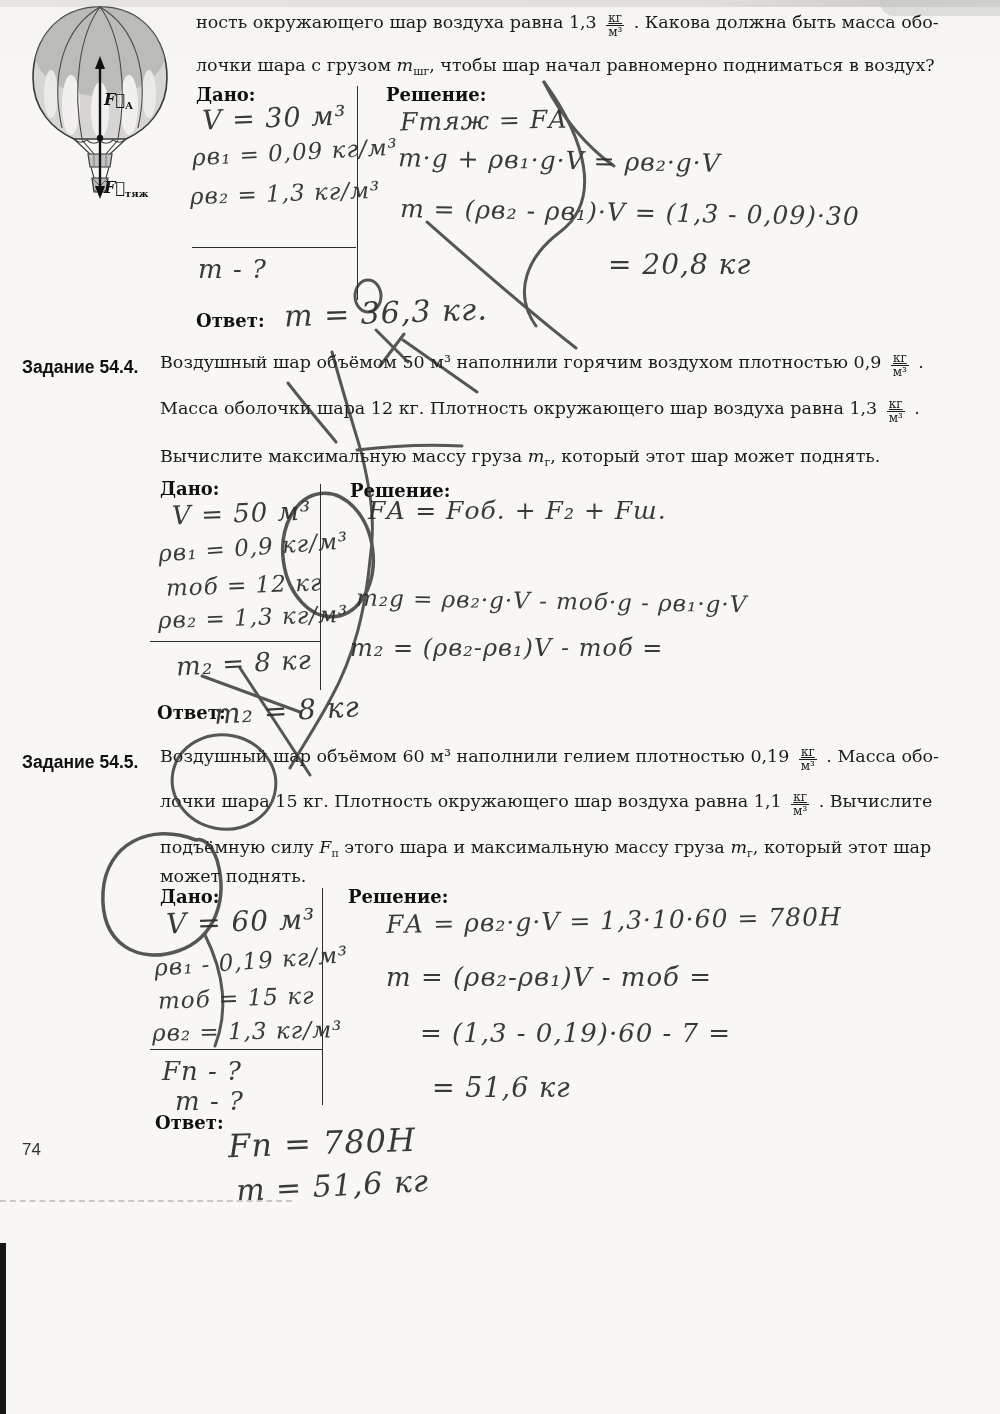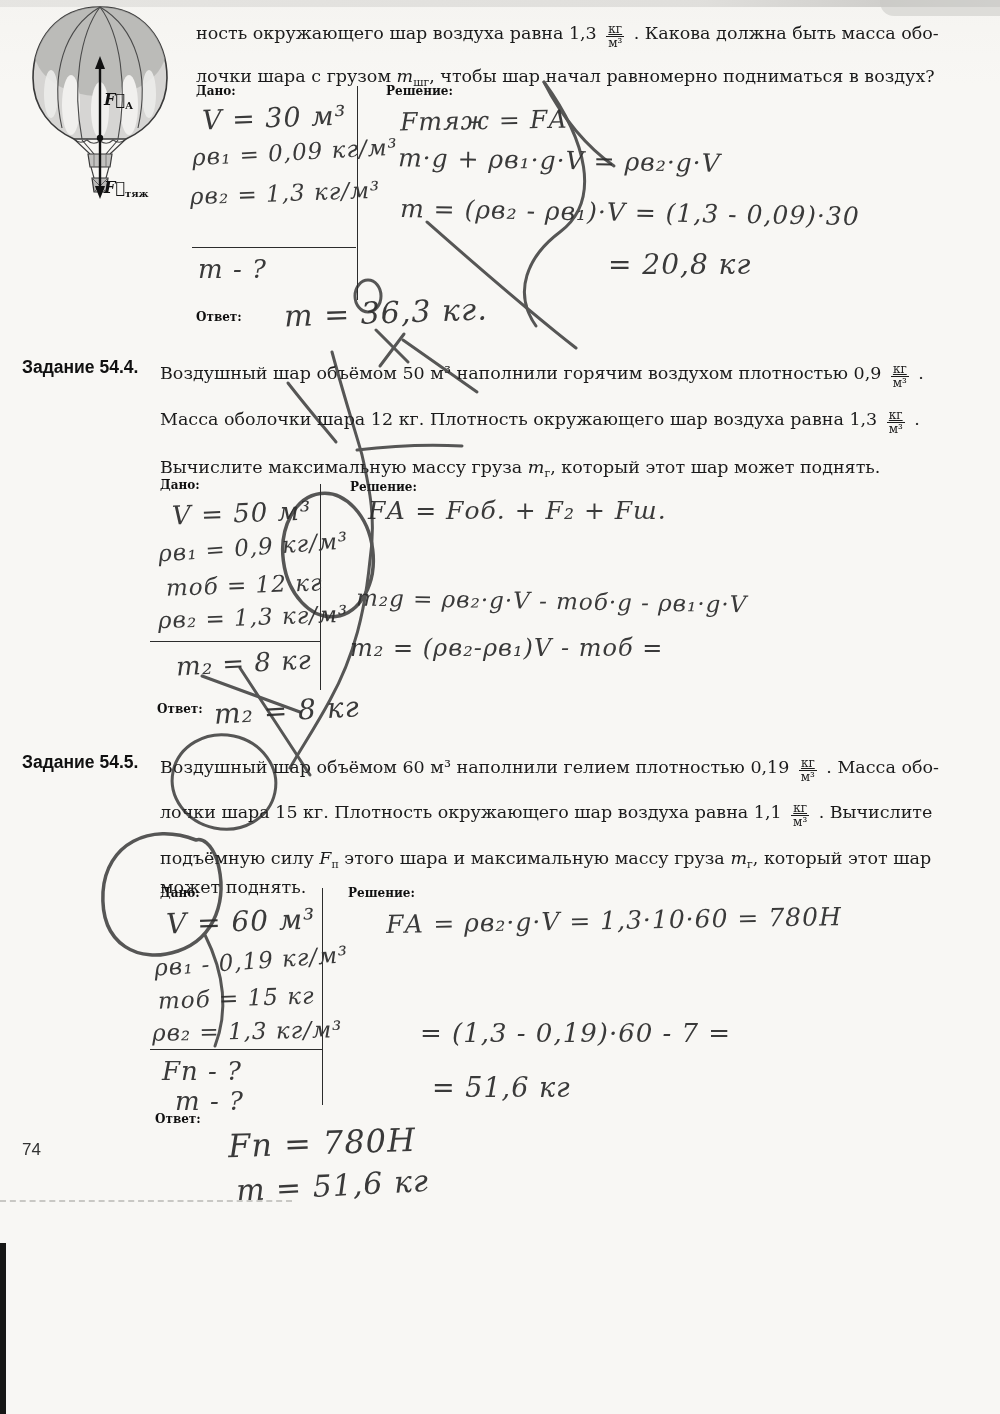--- a/index.html
+++ b/index.html
@@ -2,25 +2,25 @@
 <html><head>
 <meta charset="utf-8">
 <style>
   html,body{margin:0;padding:0;}
   body{width:1000px;height:1414px;position:relative;background:#f7f6f3;overflow:hidden;}
   .page{position:absolute;inset:0;background:linear-gradient(180deg,#f5f4f1 0%,#f8f7f4 6%,#f8f7f4 100%);}
   .top-band{position:absolute;left:0;top:0;width:1000px;height:7px;
     background:linear-gradient(to right,#e3e2df 0%,#dcdbd8 70%,#c9c8c5 88%,#d4d3d0 100%);opacity:.85;}
   .corner-smudge{position:absolute;right:0;top:0;width:120px;height:16px;background:#c9c8c4;
     border-radius:0 0 0 14px;opacity:.55;}
-  .bt{position:absolute;font-family:"DejaVu Serif",serif;font-size:17.5px;color:#1b1b1b;white-space:nowrap;margin-top:11px;}
+  .bt{position:absolute;font-family:"DejaVu Serif",serif;font-size:17.5px;color:#1b1b1b;white-space:nowrap;}
   .bt i{font-style:italic;}
   .bt sub{font-size:11px;vertical-align:-4px;}
   .tasklabel{position:absolute;font-family:"Liberation Sans",sans-serif;font-weight:700;font-size:17.5px;color:#101010;white-space:nowrap;}
-  .blabel{position:absolute;font-family:"DejaVu Serif",serif;font-weight:700;font-size:12px;color:#101010;white-space:nowrap;}
+  .blabel{position:absolute;font-family:"DejaVu Serif",serif;font-weight:700;font-size:18px;color:#101010;white-space:nowrap;}
   .hw{position:absolute;font-family:"DejaVu Serif",serif;font-style:italic;color:#3a3a3a;white-space:nowrap;
       letter-spacing:1px;}
   .frac{display:inline-block;text-align:center;font-size:12px;line-height:1.12;vertical-align:-8px;margin:0 4px;}
   .frac .num{display:block;border-bottom:1.3px solid #1b1b1b;padding:0 2px;text-decoration:underline;}
   .frac .den{display:block;}
   .vline{position:absolute;width:1.4px;background:#2c2c2c;}
   .hline{position:absolute;height:1.4px;background:#2c2c2c;}
   .marks{position:absolute;left:0;top:0;pointer-events:none;}
   .pagenum{position:absolute;left:22px;top:1140px;font-family:"Liberation Sans",sans-serif;font-size:17px;color:#333;}
   .dashline{position:absolute;left:0;top:1200px;width:292px;border-top:2px dashed #c9c8c4;}
@@ -170,20 +170,21 @@
   <div class="hline" style="left:150px;top:1049px;width:172px;"></div>
 
   <div class="hw" style="left:166px;top:905px;font-size:28px;transform:rotate(-2deg);">V = 60 м³</div>
   <div class="hw" style="left:154px;top:948px;font-size:23px;transform:rotate(-4deg);">ρв₁ - 0,19 кг/м³</div>
   <div class="hw" style="left:158px;top:985px;font-size:23px;transform:rotate(-2deg);">mоб = 15 кг</div>
   <div class="hw" style="left:152px;top:1018px;font-size:23px;transform:rotate(-1deg);">ρв₂ = 1,3 кг/м³</div>
   <div class="hw" style="left:162px;top:1056px;font-size:26px;">Fп - ?</div>
   <div class="hw" style="left:175px;top:1086px;font-size:26px;">m - ?</div>
 
   <div class="hw" style="left:386px;top:906px;font-size:25px;transform:rotate(-1deg);">FА = ρв₂·g·V = 1,3·10·60 = 780Н</div>
+  <div class="hw" style="left:386px;top:962px;font-size:26px;">m = (ρв₂-ρв₁)V - mоб =</div>
   <div class="hw" style="left:420px;top:1018px;font-size:26px;">= (1,3 - 0,19)·60 - 7 =</div>
   <div class="hw" style="left:432px;top:1072px;font-size:27px;">= 51,6 кг</div>
 
   <div class="blabel" style="left:155px;top:1112px;">Ответ:</div>
   <div class="hw" style="left:228px;top:1124px;font-size:32px;transform:rotate(-2deg);">Fп = 780Н</div>
   <div class="hw" style="left:236px;top:1168px;font-size:30px;transform:rotate(-3deg);">m = 51,6 кг</div>
 
   <svg class="marks" width="1000" height="1414" viewBox="0 0 1000 1414">
     <g fill="none" stroke="#2d2d2d" stroke-width="3" stroke-linecap="round" opacity="0.8">
       <path d="M544 82 C586 140 602 200 560 232 C528 256 512 292 536 326"></path>

